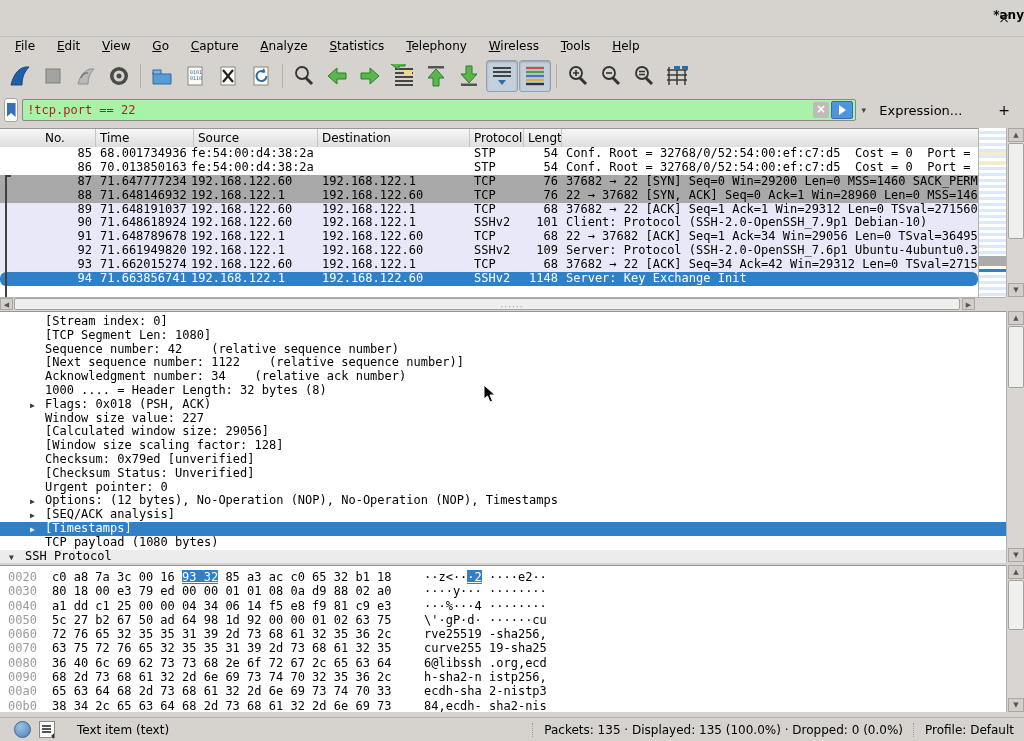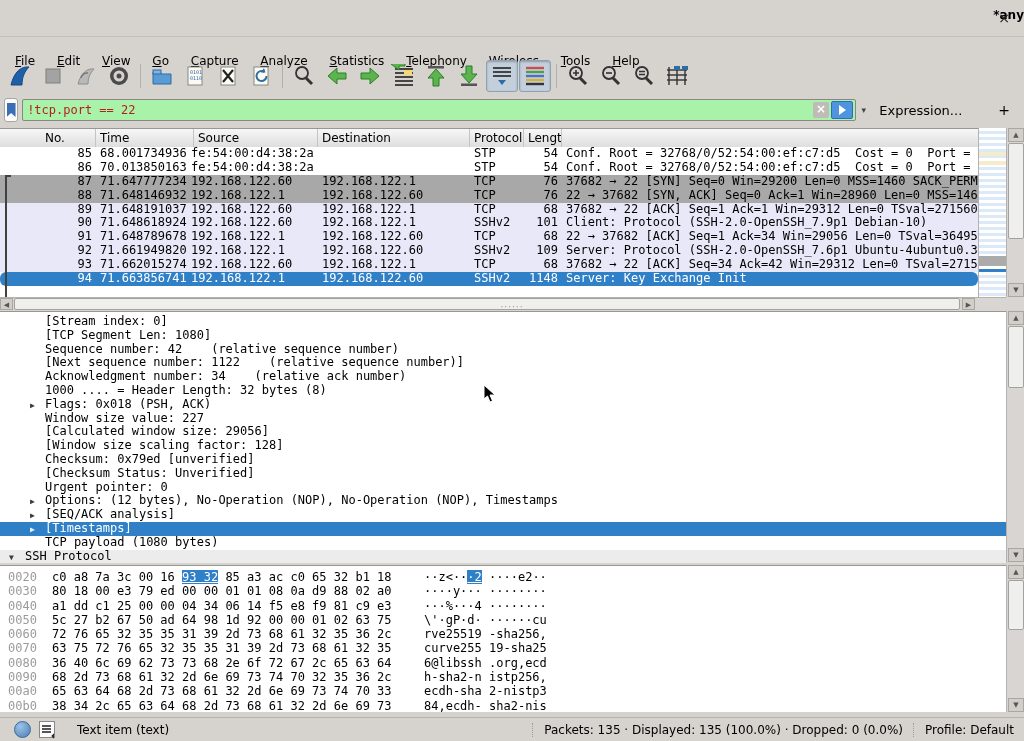--- a/index.html
+++ b/index.html
@@ -3,21 +3,21 @@
 <meta charset="utf-8">
 <style>
   html,body{margin:0;padding:0;background:#fff;}
   .app{position:relative;width:1024px;height:741px;background:#d6d2cd;font-family:"DejaVu Sans",sans-serif;font-size:12px;color:#000;overflow:hidden;border-bottom:1px solid #8f8b87;}
   
   .titlebar{position:absolute;top:0;left:0;right:0;height:36px;background:#d6d2cd;border-bottom:1px solid #c2beba;}
   .title{position:absolute;left:0;right:0;top:8px;text-align:right;font-weight:bold;font-size:12px;}
   .closebtn{position:absolute;right:10px;top:8px;width:20px;height:20px;text-align:center;line-height:20px;font-size:14px;color:#222;cursor:default;}
   
   .menubar{position:absolute;top:36px;left:0;right:0;height:22px;padding-left:6px;}
-  .menuitem{display:inline-block;padding:18px 9px 2px 9px;}
+  .menuitem{display:inline-block;padding:3px 9px 2px 9px;}
   .menuitem::first-letter{text-decoration:underline;}
   
   .toolbar{position:absolute;top:58px;left:0;right:0;height:36px;display:flex;align-items:center;padding-left:4px;gap:1px;}
   .tbtn{width:30px;height:30px;display:flex;align-items:center;justify-content:center;border:1px solid transparent;border-radius:3px;}
   .tbtn.pressed{background:#c3cfdb;border:1px solid #8fa2b5;box-shadow:inset 0 1px 2px rgba(0,0,0,.25);}
   .tsep{width:1px;height:24px;background:#b3afab;margin:0 4px;}
   
   .filterbar{position:absolute;top:96px;left:0;right:0;height:28px;display:flex;align-items:center;padding:0 4px;gap:4px;}
   .bookmarkbtn{width:22px;height:22px;border:1px solid #a9a5a1;border-radius:3px;background:#fcfcfc;display:flex;align-items:center;justify-content:center;}
   .bookmark{width:9px;height:14px;background:#3b6fb5;clip-path:polygon(0 0,100% 0,100% 100%,50% 72%,0 100%);}

